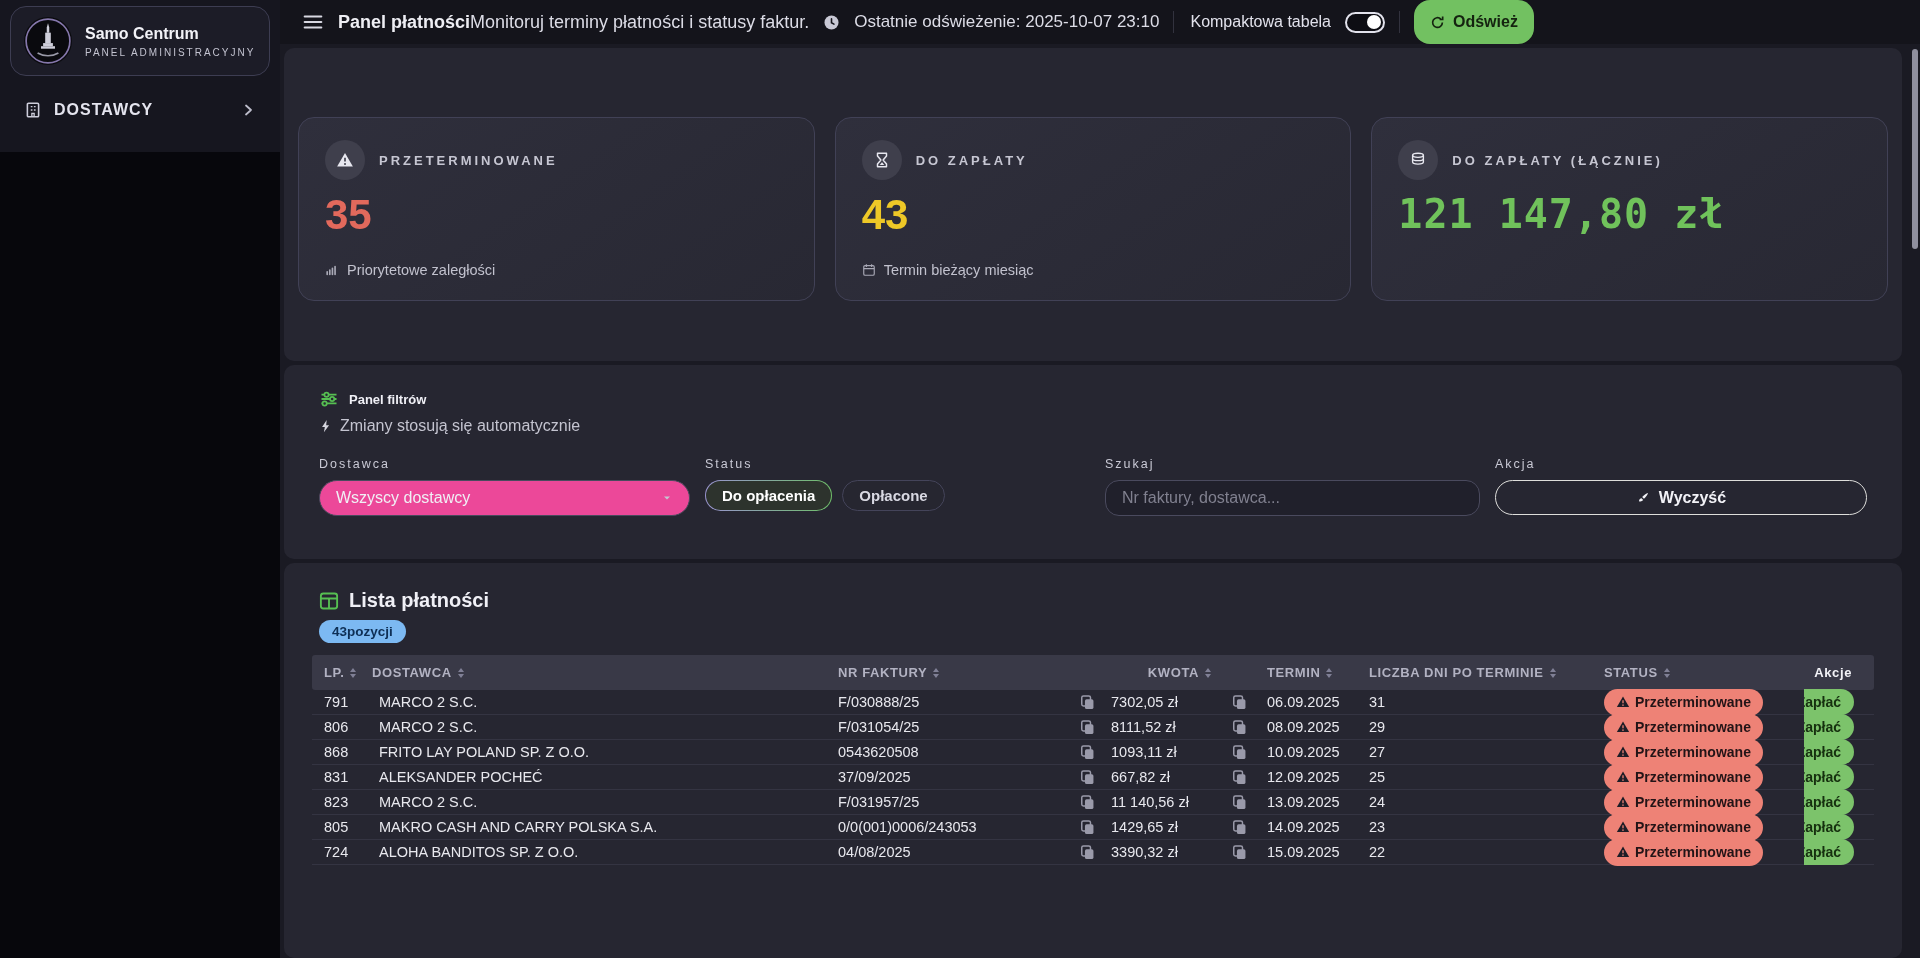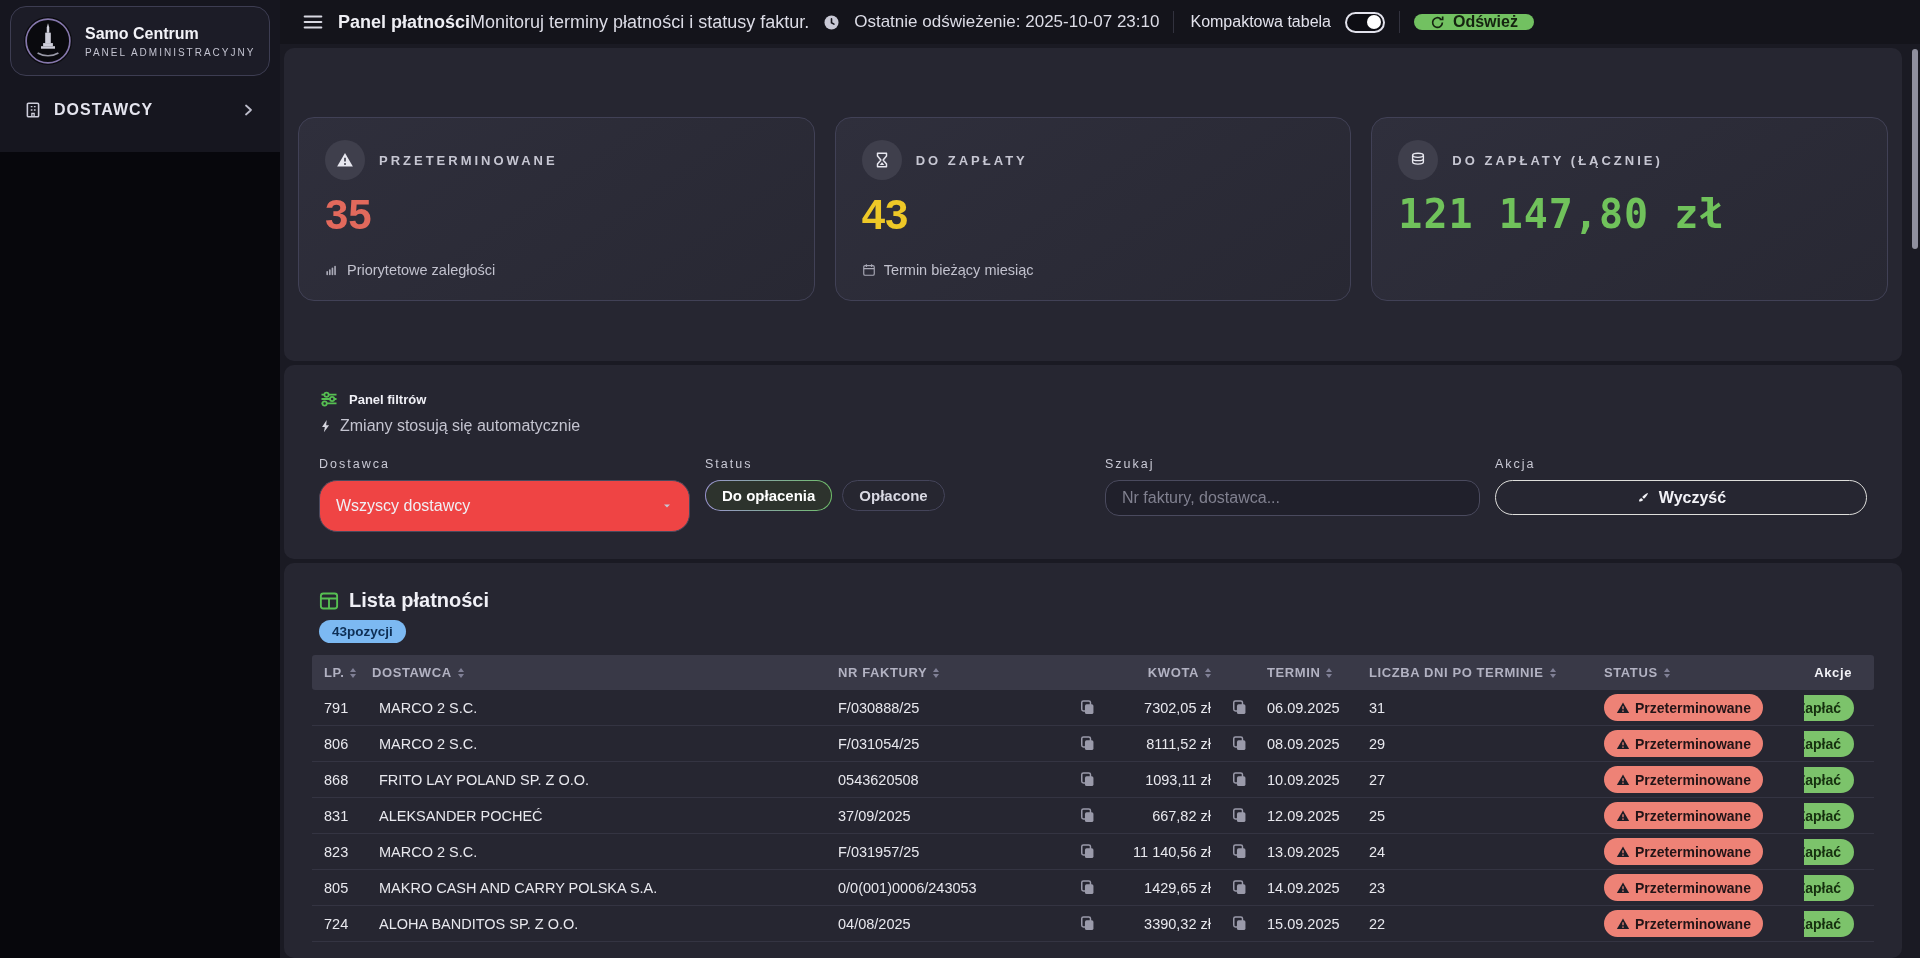--- a/index.html
+++ b/index.html
@@ -31,21 +31,21 @@
   .tb-title .t1 { font-weight:bold; color:#eeeef4; }
   .tb-title .t2 { font-weight:normal; color:#dcdce6; }
   .ic-clock { width:17px; height:17px; color:#c9c9d6; flex:none; }
   .tb-refresh-text { font-size:17px; color:#dcdce6; white-space:nowrap; }
   .vsep { width:1px; height:22px; background:#32323e; }
   .tb-compact { font-size:16px; color:#e2e2ec; white-space:nowrap; margin-left:2px; }
   .toggle { width:40px; height:21px; border:2px solid #e2e2ec; border-radius:11px;
     background:#0d0d13; position:relative; cursor:pointer; flex:none; display:inline-block; }
   .toggle .knob { position:absolute; right:2px; top:1.5px; width:14px; height:14px;
     border-radius:50%; background:#ffffff; }
-  .btn-refresh { display:flex; align-items:center; gap:8px; height:16px; padding:0 16px;
+  .btn-refresh { display:flex; align-items:center; gap:8px; height:44px; padding:0 16px;
     border:none; border-radius:16px; background:#72c161; color:#152310; font-size:16px;
     font-weight:bold; cursor:pointer; }
   .btn-refresh svg { width:15px; height:15px; }
 
   .content { flex:1; display:flex; flex-direction:column; gap:4px; padding:4px 18px 0 4px; min-height:0; }
   .panel { background:#262631; border-radius:10px; }
 
   
   .stats-panel { height:313px; flex:none; display:flex; gap:20px; padding:69px 14px 0 14px; }
   .stat-card { flex:1; height:184px; border:1px solid #414156; border-radius:16px;
@@ -65,21 +65,21 @@
   .sc-foot-col svg { width:13px; height:13px; color:#a9a9b6; flex:none; }
 
   
   .filter-panel { height:194px; flex:none; padding:24px 35px 0 35px; }
   .fp-title { display:flex; align-items:center; gap:10px; font-size:13px; font-weight:bold; color:#f0f0f6; }
   .fp-title svg { width:20px; height:20px; color:#56bf52; }
   .fp-sub { display:flex; align-items:center; gap:7px; margin-top:8px; font-size:16px; color:#c4c4d0; }
   .fp-sub svg { width:14px; height:14px; color:#d5d5de; }
   .fp-grid { margin-top:22px; display:grid; grid-template-columns:371px 385px 375px 1fr; gap:15px; }
   .flabel { display:block; font-size:12.5px; letter-spacing:2px; color:#c9c9d5; margin-bottom:9px; }
-  .select { height:52px; border:1px solid #4a4a5e; border-radius:18px; background:#ef4444;
+  .select { height:36px; border:1px solid #4a4a5e; border-radius:18px; background:#ec4899;
     display:flex; align-items:center; padding:4px 16px; font-size:16px; color:#f0f0f5; cursor:pointer; }
   .select .caret { margin-left:auto; width:12px; height:12px; color:#c6c6d2; }
   .status-btns { display:flex; gap:10px; }
   .st-btn { height:31px; padding:0 16px; border-radius:16px; font-size:15px; cursor:pointer;
     background:#262630; border:1px solid #44445a; color:#d8d8e2; font-weight:600; }
   .st-btn.active { color:#fff; font-weight:bold;
     background:linear-gradient(#2d332d,#2d332d) padding-box,
                linear-gradient(90deg,#9a94d0,#6fbf6a) border-box;
     border:1.5px solid transparent; }
   .search { width:100%; height:36px; border:1px solid #4a4a5e; border-radius:14px;
@@ -103,24 +103,24 @@
   .thead { background:#393947; height:35px; border-radius:3px; }
   .th { display:flex; align-items:center; font-size:13px; font-weight:bold; letter-spacing:0.6px;
     color:#b2b2c2; cursor:pointer; white-space:nowrap; }
   .th.lp, .td.lp { padding-left:12px; }
   .th.right { justify-content:flex-end; }
   .th.akcje { color:#f2f2f7; justify-content:flex-end; padding-right:22px; cursor:default; }
   .sort { display:inline-flex; flex-direction:column; gap:2px; margin-left:6px; }
   .sort i { width:0; height:0; border-left:3.5px solid transparent; border-right:3.5px solid transparent; }
   .sort .up { border-bottom:4.5px solid #808096; }
   .sort .dn { border-top:4.5px solid #808096; }
-  .trow { height:36px; border-bottom:1px solid #343442; font-size:14.5px; color:#e8e8ee; }
+  .trow { height:25px; border-bottom:1px solid #343442; font-size:14.5px; color:#e8e8ee; }
   .td { white-space:nowrap; overflow:hidden; }
   .td.sup { padding-left:7px; }
-  .td.amount { text-align:right; }
+  .td.amount { text-align:left; }
   .copy-btn { background:none; border:none; color:#9a9aaa; cursor:pointer; width:100%;
     display:flex; justify-content:center; padding:0; }
   .copy-btn svg { width:17px; height:17px; }
   .pill { display:inline-flex; align-items:center; gap:5px; height:27px; padding:0 12px;
     border-radius:14px; background:#ee8276; color:#231417; font-size:14px; font-weight:600; }
   .pill svg { width:14px; height:14px; }
   .td.akcje { display:flex; justify-content:flex-end; padding-right:20px; }
   .pay { height:26px; padding:0 13px; border:none; border-radius:13px; background:#7cc36b;
     color:#16300f; font-size:14px; font-weight:bold; cursor:pointer; }
 

